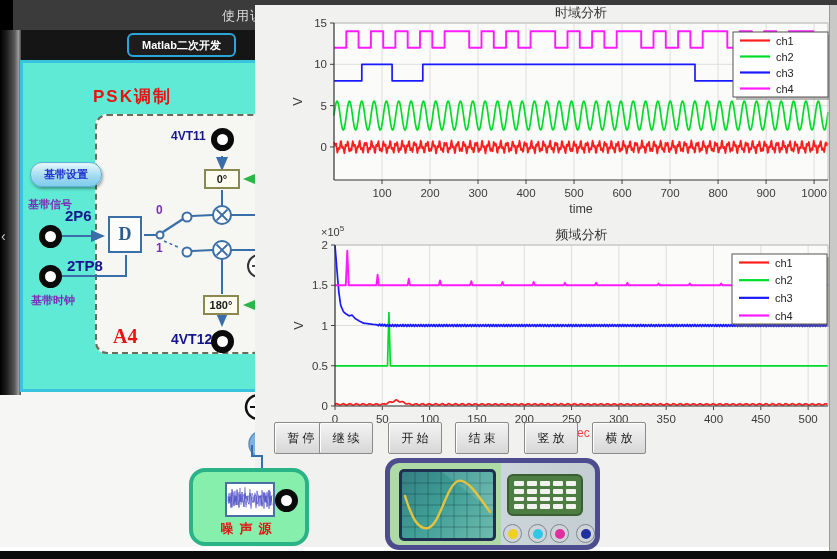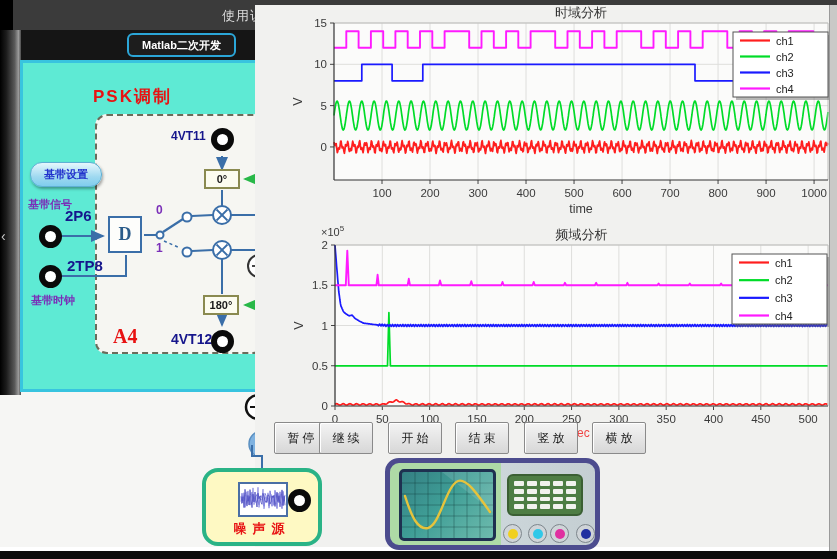--- a/index.html
+++ b/index.html
@@ -59,21 +59,21 @@
   .ctl-btn{top:422px;width:54px;height:32px;z-index:4;cursor:pointer;
      background:linear-gradient(#f4f4f4,#d7d7d7);border:1px solid #8a8a8a;border-radius:2px;
      box-shadow:inset 1px 1px 0 #fff;color:#1a1a1a;font-size:12px;
      display:flex;align-items:center;justify-content:center;letter-spacing:3px;padding-left:3px;}
   .b0{left:254px;margin-left:20px;} .b1{left:319px;} .b2{left:388px;} .b3{left:455px;} .b4{left:524px;} .b5{left:592px;}
 
   
   .bottom-left{left:0;top:392px;width:255px;height:155px;background:#f6f6f4;z-index:0;}
 
   
-  .noise-box{left:202px;top:468px;width:120px;height:78px;background:#fef9c3;
+  .noise-box{left:189px;top:468px;width:120px;height:78px;background:#86efac;
      border:4px solid #2ab386;border-radius:16px;z-index:4;}
   .noise-screen{left:32px;top:10px;width:50px;height:35px;background:#fff;border:2px solid #4a6fa5;}
   .noise-term{left:82px;top:17px;}
   .noise-label{left:0;top:48px;width:112px;text-align:center;color:#e81212;
                font-size:13px;font-weight:bold;letter-spacing:6px;}
 
   
   .scope{left:385px;top:458px;width:215px;height:92px;border:5px solid #4c4c8e;border-radius:14px;
      background:linear-gradient(90deg,#aedaa6 0,#aedaa6 54%,#ccd6da 54%,#c4ced2 100%);z-index:4;cursor:pointer;}
   .scope-screen{left:9px;top:6px;width:97px;height:72px;border:3px solid #1e3050;border-radius:5px;

